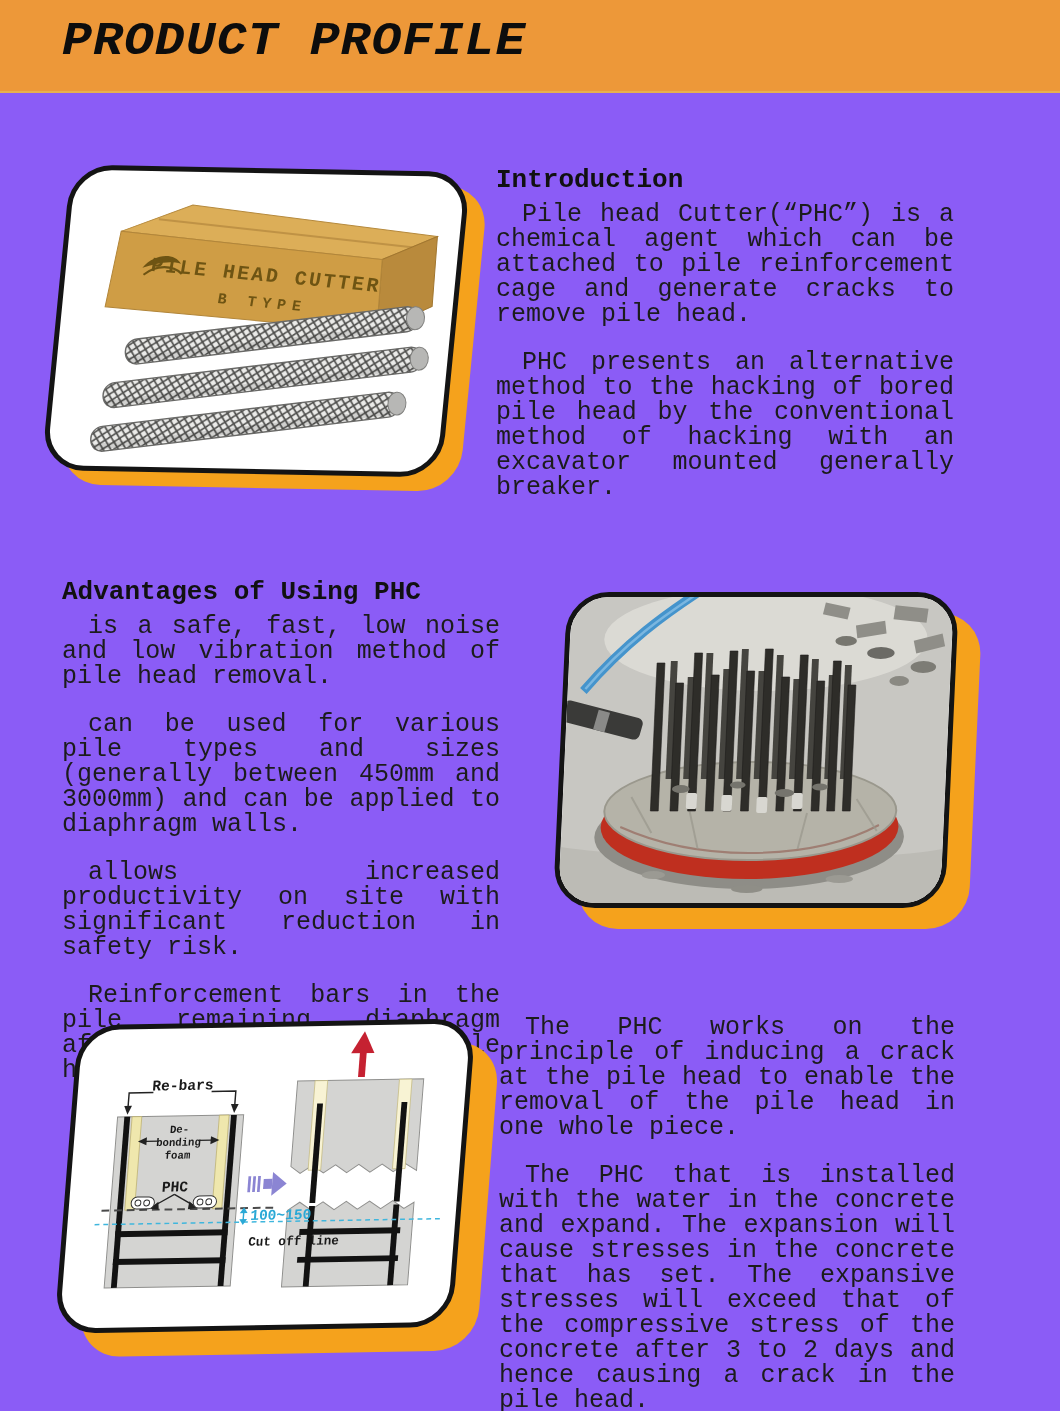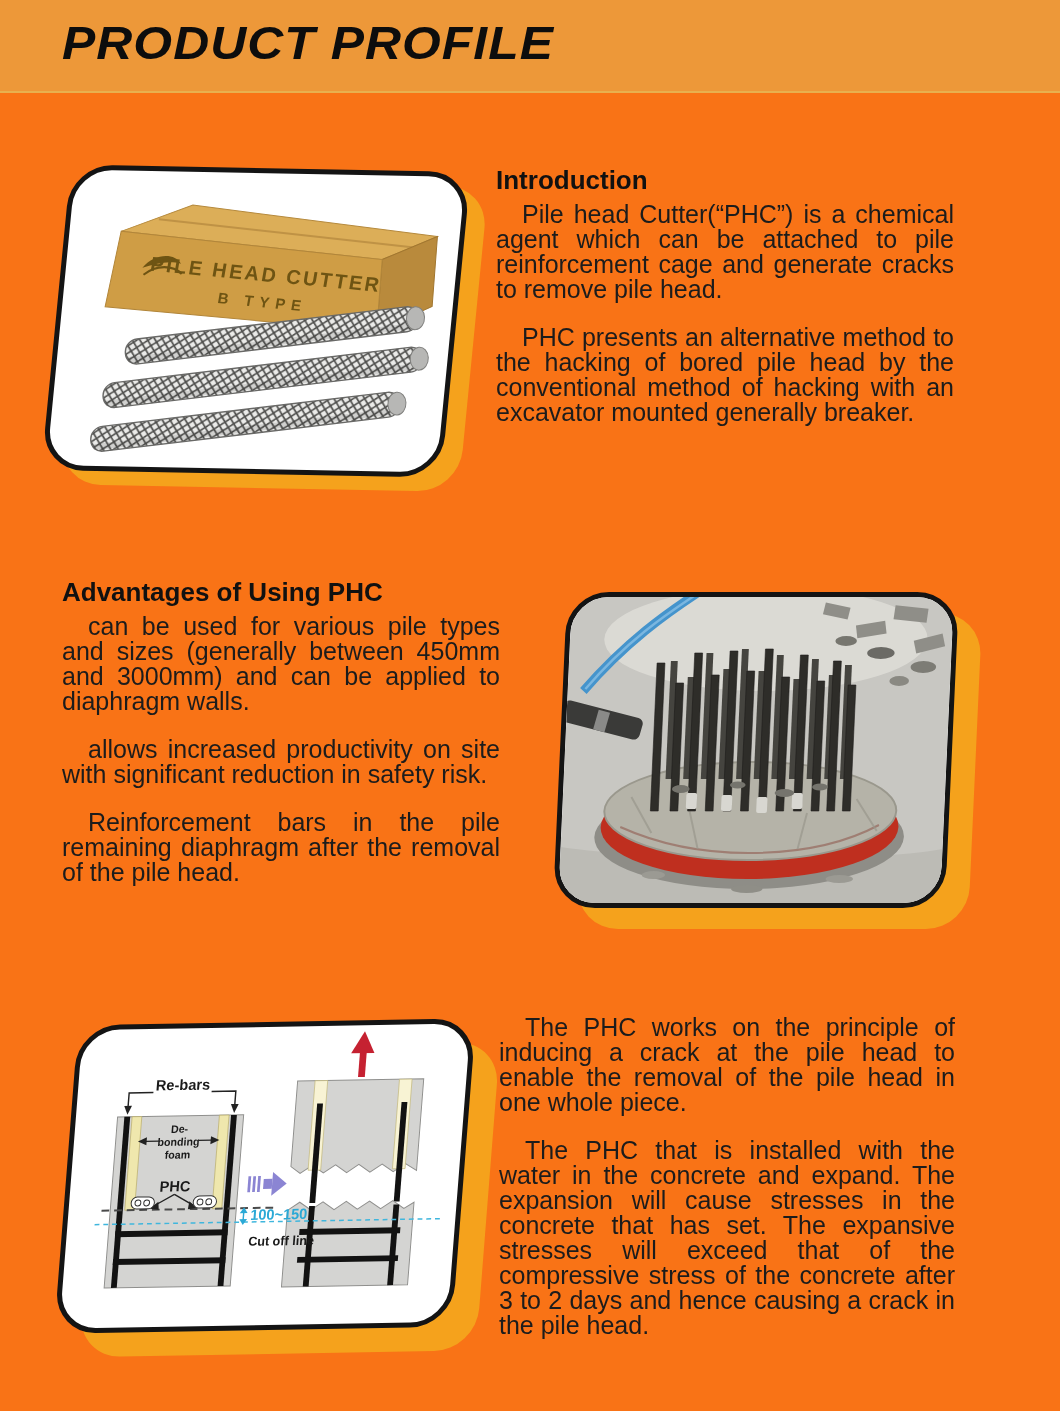--- a/index.html
+++ b/index.html
@@ -1,17 +1,17 @@
 <!DOCTYPE html>
 <html><head>
 <meta charset="utf-8">
 <style>
   html,body{margin:0;padding:0;background:#ffffff;}
-  .page{position:relative;width:1060px;height:1411px;background:#f97316;overflow:hidden;
-        font-family:Liberation Sans, sans-serif;}
+  .page{position:relative;width:1060px;height:1411px;background:#8b5cf6;overflow:hidden;
+        font-family:Liberation Mono, monospace;}
   .header{position:absolute;left:0;top:0;width:1060px;height:91px;background:#ED9839;
           border-bottom:2px solid #e8b04f;}
   .page-title{position:absolute;left:62px;top:15px;font-size:47px;font-weight:bold;
           font-style:italic;color:#0d0d0d;letter-spacing:1px;white-space:nowrap;
           transform:scaleX(1.06);transform-origin:left center;}
   .text-section{position:absolute;color:#1c1c1c;}
   .text-section h2{margin:0 0 5px 0;font-size:26px;line-height:34px;text-align:left;
           font-weight:bold;color:#111;}
   .text-section p{margin:0 0 23px 0;font-size:25px;line-height:25px;text-align:justify;
           text-indent:26px;}
@@ -76,20 +76,21 @@
   </div>
 
   <div class="text-section" id="intro">
     <h2>Introduction</h2>
     <p>Pile head Cutter(“PHC”) is a chemical agent which can be attached to pile reinforcement cage and generate cracks to remove pile head.</p>
     <p>PHC presents an alternative method to the hacking of bored pile head by the conventional method of hacking with an excavator mounted generally breaker.</p>
   </div>
 
   <div class="text-section" id="advantages">
     <h2>Advantages of Using PHC</h2>
+    <p>is a safe, fast, low noise and low vibration method of pile head removal.</p>
     <p>can be used for various pile types and sizes (generally between 450mm and 3000mm) and can be applied to diaphragm walls.</p>
     <p>allows increased productivity on site with significant reduction in safety risk.</p>
     <p>Reinforcement bars in the pile remaining diaphragm after the removal of the pile head.</p>
   </div>
 
   <div class="card" id="card-photo">
     <svg viewBox="0 0 390 306" preserveAspectRatio="none">
       <rect x="0" y="0" width="390" height="306" fill="#c8c7c2"></rect>
       <ellipse cx="200" cy="42" rx="165" ry="52" fill="#deddd7" opacity="0.85"></ellipse>
       <path d="M0 250 C 80 262, 300 268, 390 252 L390 306 L0 306 Z" fill="#bcbbb5"></path>

